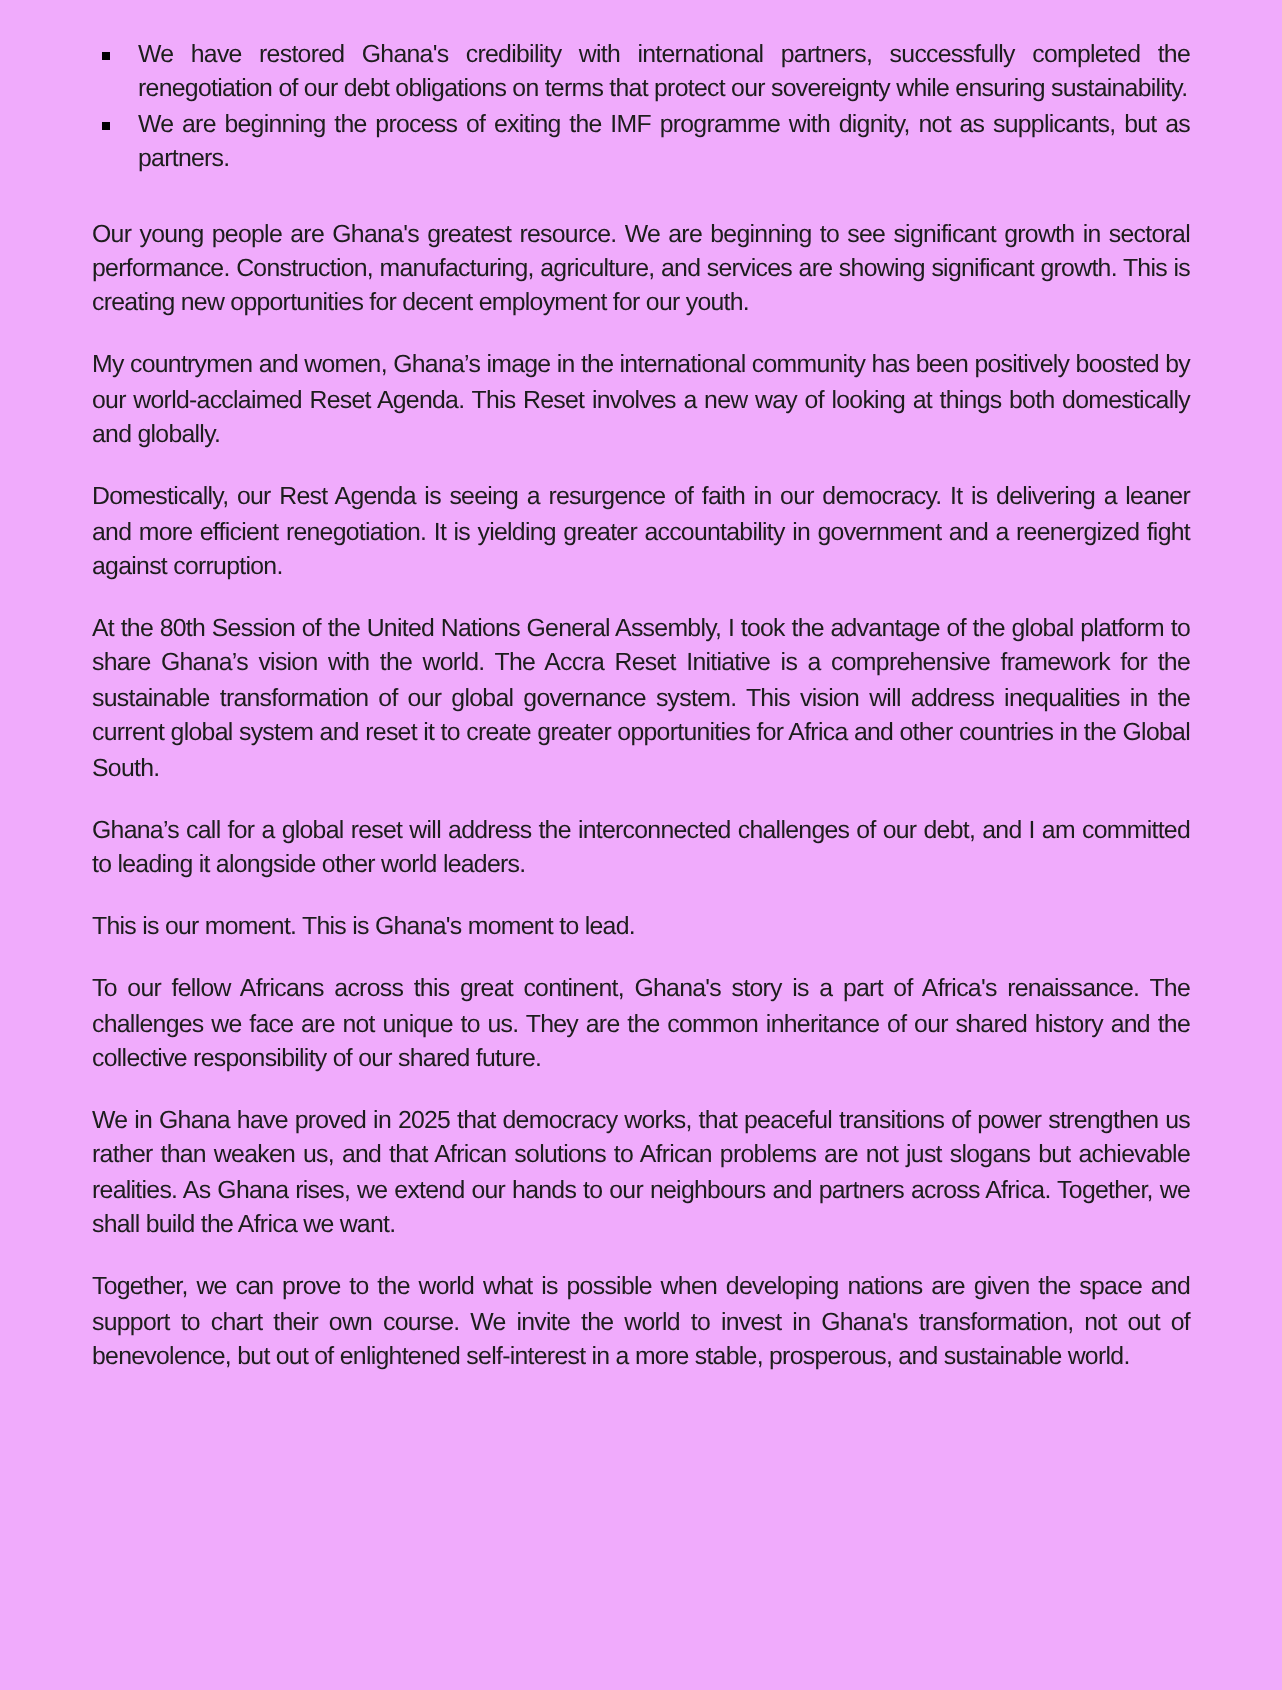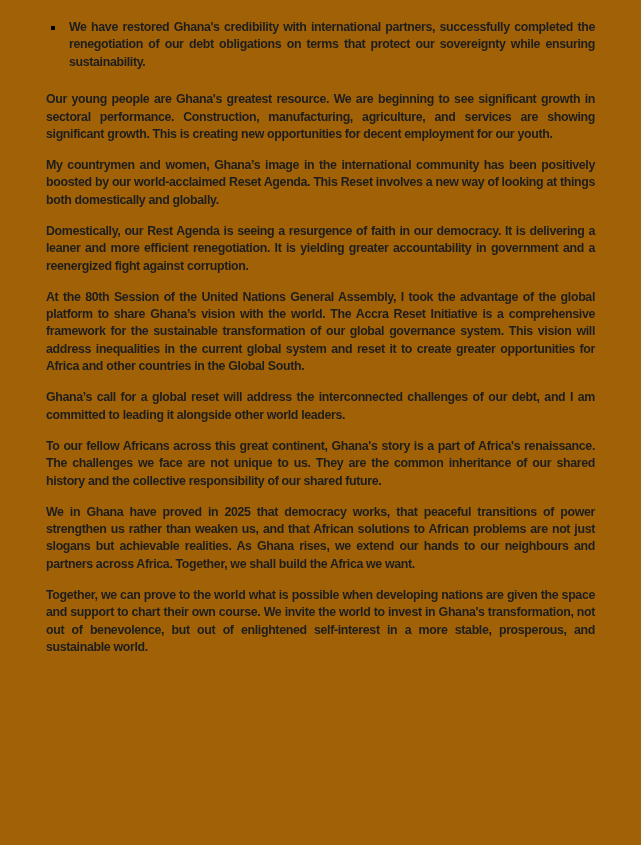--- a/index.html
+++ b/index.html
@@ -14,28 +14,27 @@
     position: relative;
   }
   .page {
     position: absolute;
     top: 0;
     left: 0;
     width: 641px;
     height: 845px;
     box-sizing: border-box;
     padding: 19px 46px 0 46px;
-    background: #a16207;
+    background: #f0abfc;
     font-family: "Liberation Sans", sans-serif;
     font-size: 12.4px;
     line-height: 17.4px;
     letter-spacing: -0.35px;
     color: #1d1d1d;
     text-align: justify;
-    font-weight: bold;
   }
   ul.bullet-list {
     list-style: none;
     margin: 0 0 20px 0;
     padding: 0;
   }
   ul.bullet-list li {
     position: relative;
     padding-left: 23px;
     margin: 0;
@@ -57,33 +56,38 @@
 </head>
 <body>
 
 <div class="page">
 
   <ul class="bullet-list">
     <li>
       <span class="bullet-marker"></span>
       <span>We have restored Ghana's credibility with international partners, successfully completed the renegotiation of our debt obligations on terms that protect our sovereignty while ensuring sustainability.</span>
     </li>
+    <li>
+      <span class="bullet-marker"></span>
+      <span>We are beginning the process of exiting the IMF programme with dignity, not as supplicants, but as partners.</span>
+    </li>
   </ul>
 
   <p class="doc-paragraph">Our young people are Ghana's greatest resource. We are beginning to see significant growth in sectoral performance. Construction, manufacturing, agriculture, and services are showing significant growth. This is creating new opportunities for decent employment for our youth.</p>
 
 
   <p class="doc-paragraph">My countrymen and women, Ghana’s image in the international community has been positively boosted by our world-acclaimed Reset Agenda. This Reset involves a new way of looking at things both domestically and globally.</p>
 
   <p class="doc-paragraph">Domestically, our Rest Agenda is seeing a resurgence of faith in our democracy. It is delivering a leaner and more efficient renegotiation. It is yielding greater accountability in government and a reenergized fight against corruption.</p>
 
   <p class="doc-paragraph">At the 80th Session of the United Nations General Assembly, I took the advantage of the global platform to share Ghana’s vision with the world. The Accra Reset Initiative is a comprehensive framework for the sustainable transformation of our global governance system. This vision will address inequalities in the current global system and reset it to create greater opportunities for Africa and other countries in the Global South.</p>
 
   <p class="doc-paragraph">Ghana’s call for a global reset will address the interconnected challenges of our debt, and I am committed to leading it alongside other world leaders.</p>
 
+  <p class="doc-paragraph">This is our moment. This is Ghana's moment to lead.</p>
 
   <p class="doc-paragraph">To our fellow Africans across this great continent, Ghana's story is a part of Africa's renaissance. The challenges we face are not unique to us. They are the common inheritance of our shared history and the collective responsibility of our shared future.</p>
 
   <p class="doc-paragraph">We in Ghana have proved in 2025 that democracy works, that peaceful transitions of power strengthen us rather than weaken us, and that African solutions to African problems are not just slogans but achievable realities. As Ghana rises, we extend our hands to our neighbours and partners across Africa. Together, we shall build the Africa we want.</p>
 
   <p class="doc-paragraph">Together, we can prove to the world what is possible when developing nations are given the space and support to chart their own course. We invite the world to invest in Ghana's transformation, not out of benevolence, but out of enlightened self-interest in a more stable, prosperous, and sustainable world.</p>
 
 </div>
 
 </body></html>

